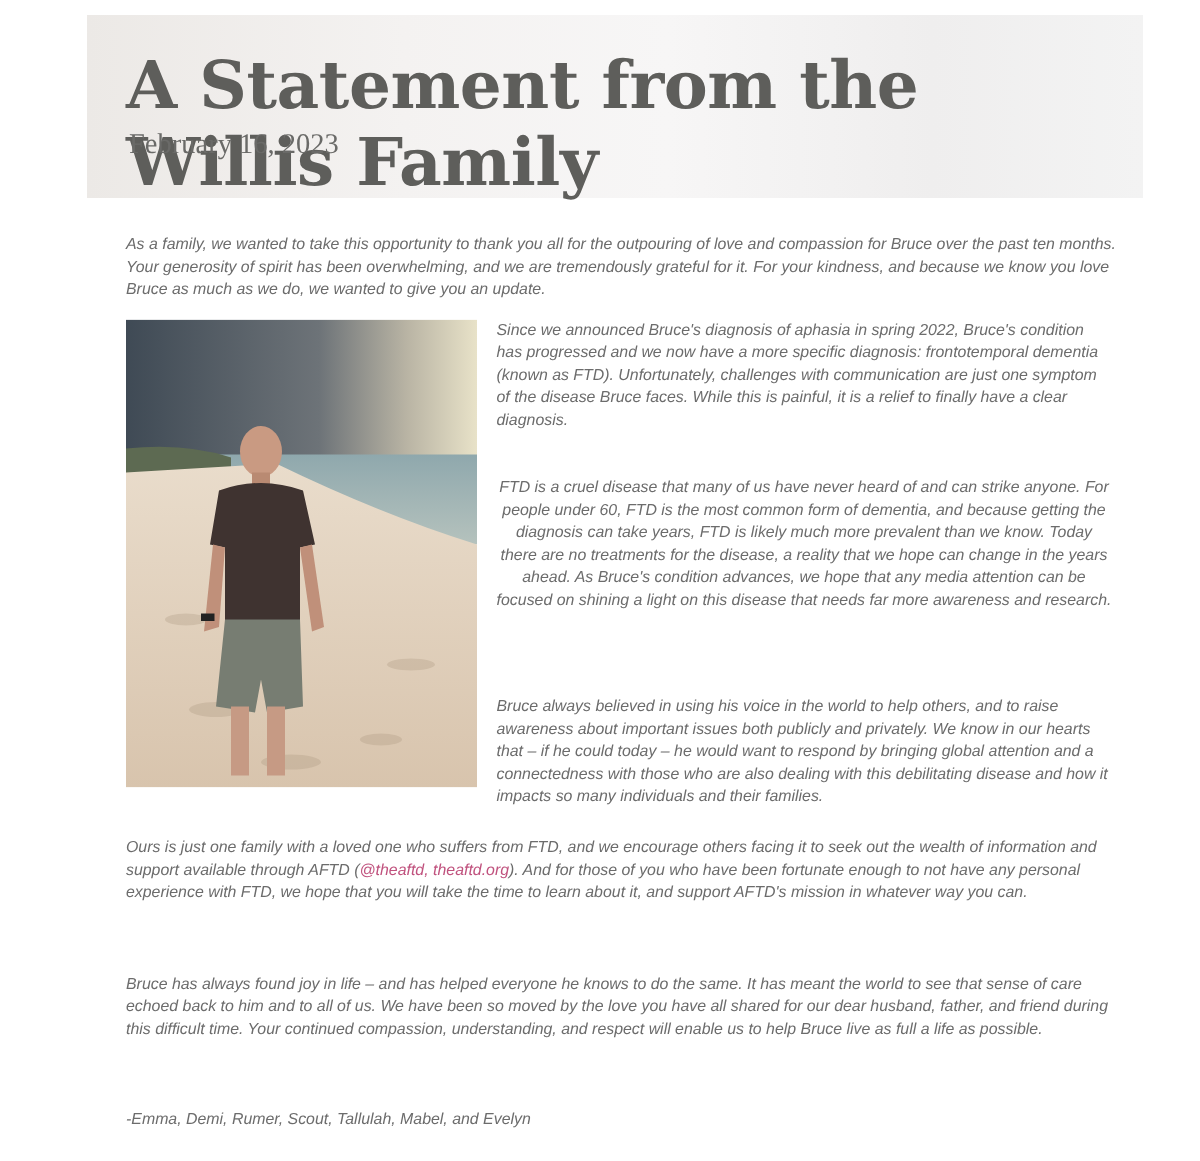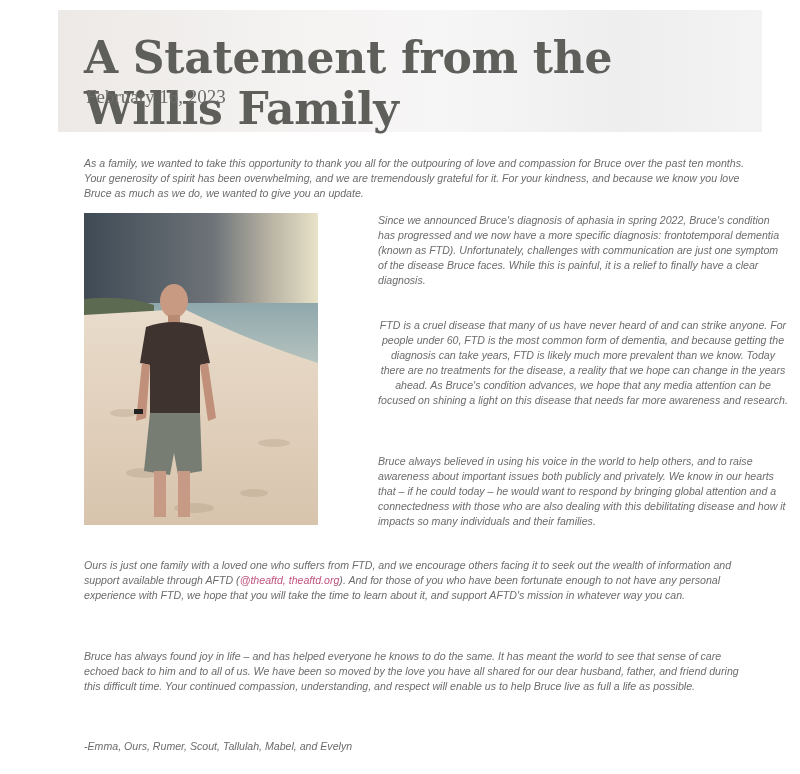--- a/index.html
+++ b/index.html
@@ -15,24 +15,24 @@
   }
   .date {
     position:absolute; left:28px; top:76px;
     font-family:"Liberation Serif", serif; font-size:19px; color:#6a6a68;
   }
   p { margin:0; font-size:10.6px; line-height:15px; color:#6c6c6c;font-style:italic; }
   .intro { position:absolute; left:84px; top:156px; width:660px; }
   .photo {
     position:absolute; left:84px; top:213px; width:234px; height:312px; overflow:hidden;
   }
-  .right-col { position:absolute; left:331px; width:410px;margin-left:47px; }
+  .right-col { position:absolute; left:331px; width:410px; }
   .p1 { top:213px; }
   .p2 { top:318px;text-align:center; }
-  .p3 { top:454px; }
+  .p3 { top:464px; }
   .p4 { position:absolute; left:84px; top:558px; width:660px; }
   .p5 { position:absolute; left:84px; top:649px; width:660px; }
   .sig { position:absolute; left:84px; top:740px; font-style:italic; font-size:10.6px; color:#6c6c6c; }
   .link { color:#c0527e; }
 </style>
 </head>
 <body>
 
 <div class="header">
   <h1 class="title">A Statement from the Willis Family</h1>
@@ -89,13 +89,13 @@
   <p>FTD is a cruel disease that many of us have never heard of and can strike anyone. For people under 60, FTD is the most common form of dementia, and because getting the diagnosis can take years, FTD is likely much more prevalent than we know. Today there are no treatments for the disease, a reality that we hope can change in the years ahead. As Bruce's condition advances, we hope that any media attention can be focused on shining a light on this disease that needs far more awareness and research.</p>
 </div>
 <div class="right-col p3">
   <p>Bruce always believed in using his voice in the world to help others, and to raise awareness about important issues both publicly and privately. We know in our hearts that – if he could today – he would want to respond by bringing global attention and a connectedness with those who are also dealing with this debilitating disease and how it impacts so many individuals and their families.</p>
 </div>
 
 <p class="p4"><span>Ours is just one family with a loved one who suffers from FTD, and we encourage others facing it to seek out the wealth of information and support available through AFTD (</span><span class="link">@theaftd</span><span class="link">, </span><span class="link">theaftd.org</span><span>). And for those of you who have been fortunate enough to not have any personal experience with FTD, we hope that you will take the time to learn about it, and support AFTD's mission in whatever way you can.</span></p>
 
 <p class="p5">Bruce has always found joy in life – and has helped everyone he knows to do the same. It has meant the world to see that sense of care echoed back to him and to all of us. We have been so moved by the love you have all shared for our dear husband, father, and friend during this difficult time. Your continued compassion, understanding, and respect will enable us to help Bruce live as full a life as possible.</p>
 
-<div class="sig">-Emma, Ours, Rumer, Scout, Tallulah, Mabel, and Evelyn</div>
+<div class="sig">-Emma, Demi, Rumer, Scout, Tallulah, Mabel, and Evelyn</div>
 
 </body></html>

